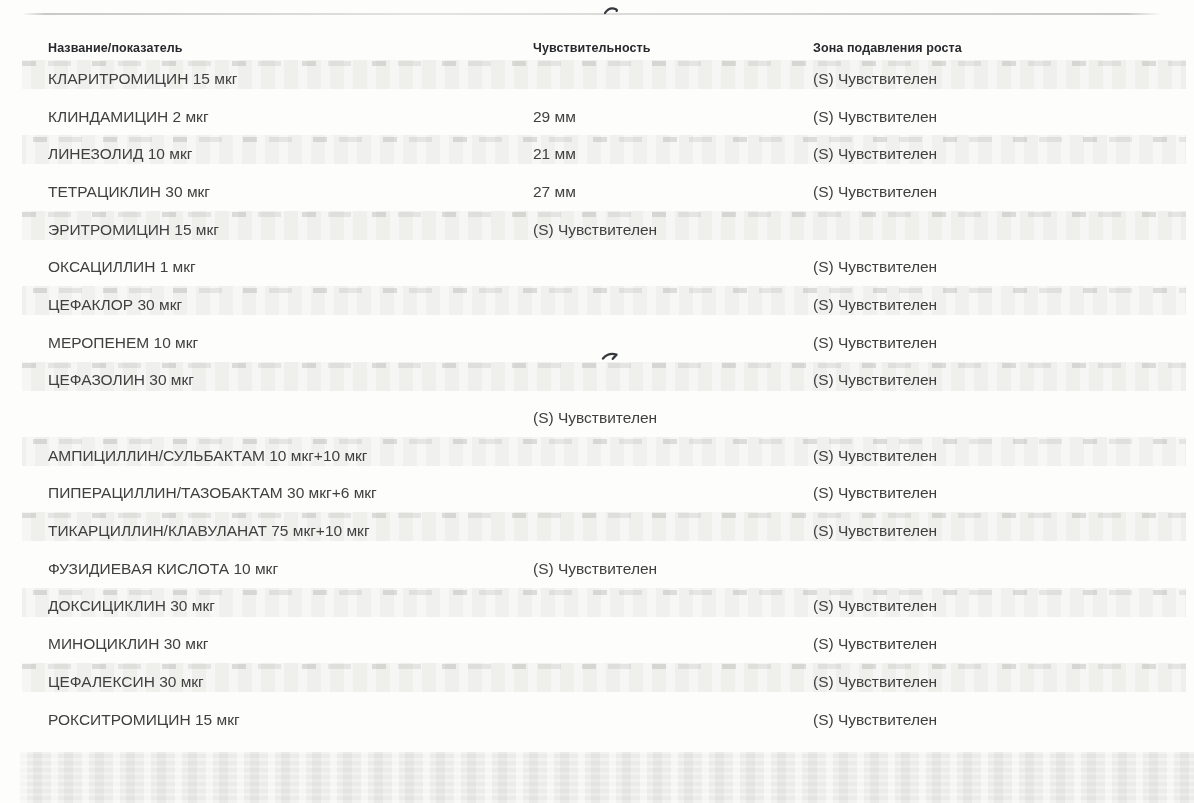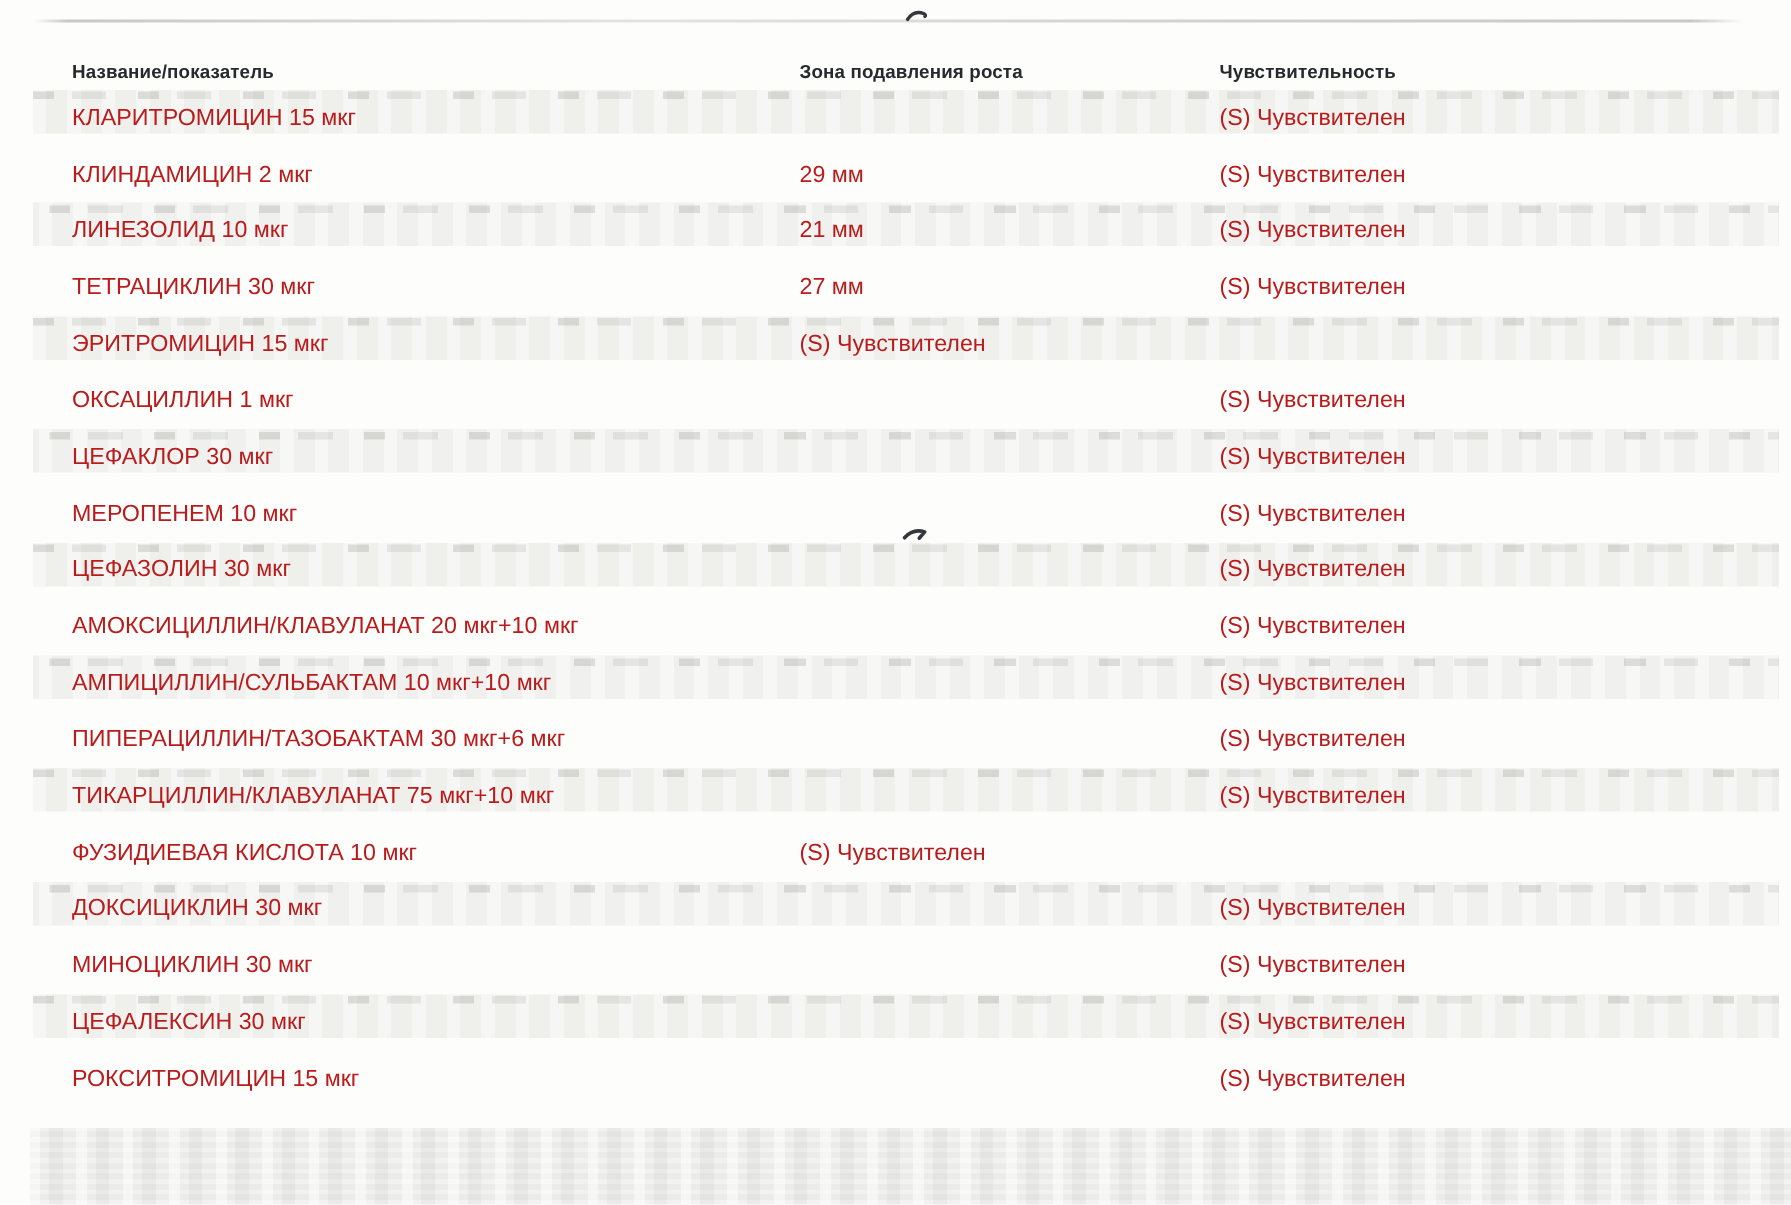--- a/index.html
+++ b/index.html
@@ -50,21 +50,21 @@
   }
   .tr {
     position: relative;
     height: 37.7px;
     align-items: center;
   }
   .td {
     position: relative;
     z-index: 1;
     font-size: 15.5px;
-    color: #b91c1c;
+    color: #404040;
     white-space: nowrap;
   }
   .col-name { padding-left: 26px; }
   
   .tr.striped::before {
     content: "";
     position: absolute;
     left: 0; right: -2px;
     top: 0; height: 29px;
     z-index: 0;
@@ -114,22 +114,22 @@
     <path d="M2 9 C5 4.5, 9 3.5, 13 5.2 C14 5.7, 14.3 6.4, 13.6 7" fill="none" stroke="#34373c" stroke-width="2.2" stroke-linecap="round"></path>
   </svg>
 
   <svg class="pen-mark pen-mark-mid" width="21" height="14" viewBox="0 0 21 14">
     <path d="M2 9.5 C6 5, 10.5 4, 15.5 5.6 L11.8 9.8" fill="none" stroke="#34373c" stroke-width="2.4" stroke-linecap="round" stroke-linejoin="round"></path>
   </svg>
 
   <div class="table">
     <div class="thead">
       <div class="th col-name">Название/показатель</div>
+      <div class="th col-sens">Чувствительность</div>
       <div class="th col-zone">Зона подавления роста</div>
-      <div class="th col-sens">Чувствительность</div>
     </div>
     <div id="rows">
   <div class="tr striped">
     <div class="td col-name">КЛАРИТРОМИЦИН 15 мкг</div>
     <div class="td col-zone"></div>
     <div class="td col-sens">(S) Чувствителен</div>
   </div>
 
   <div class="tr">
     <div class="td col-name">КЛИНДАМИЦИН 2 мкг</div>
@@ -172,21 +172,20 @@
     <div class="td col-sens">(S) Чувствителен</div>
   </div>
 
   <div class="tr striped">
     <div class="td col-name">ЦЕФАЗОЛИН 30 мкг</div>
     <div class="td col-zone"></div>
     <div class="td col-sens">(S) Чувствителен</div>
   </div>
 
   <div class="tr">
-    <div class="td col-name">АМОКСИЦИЛЛИН/КЛАВУЛАНАТ 20 мкг+10 мкг</div>
     <div class="td col-zone"></div>
     <div class="td col-sens">(S) Чувствителен</div>
   </div>
 
   <div class="tr striped">
     <div class="td col-name">АМПИЦИЛЛИН/СУЛЬБАКТАМ 10 мкг+10 мкг</div>
     <div class="td col-zone"></div>
     <div class="td col-sens">(S) Чувствителен</div>
   </div>
 

